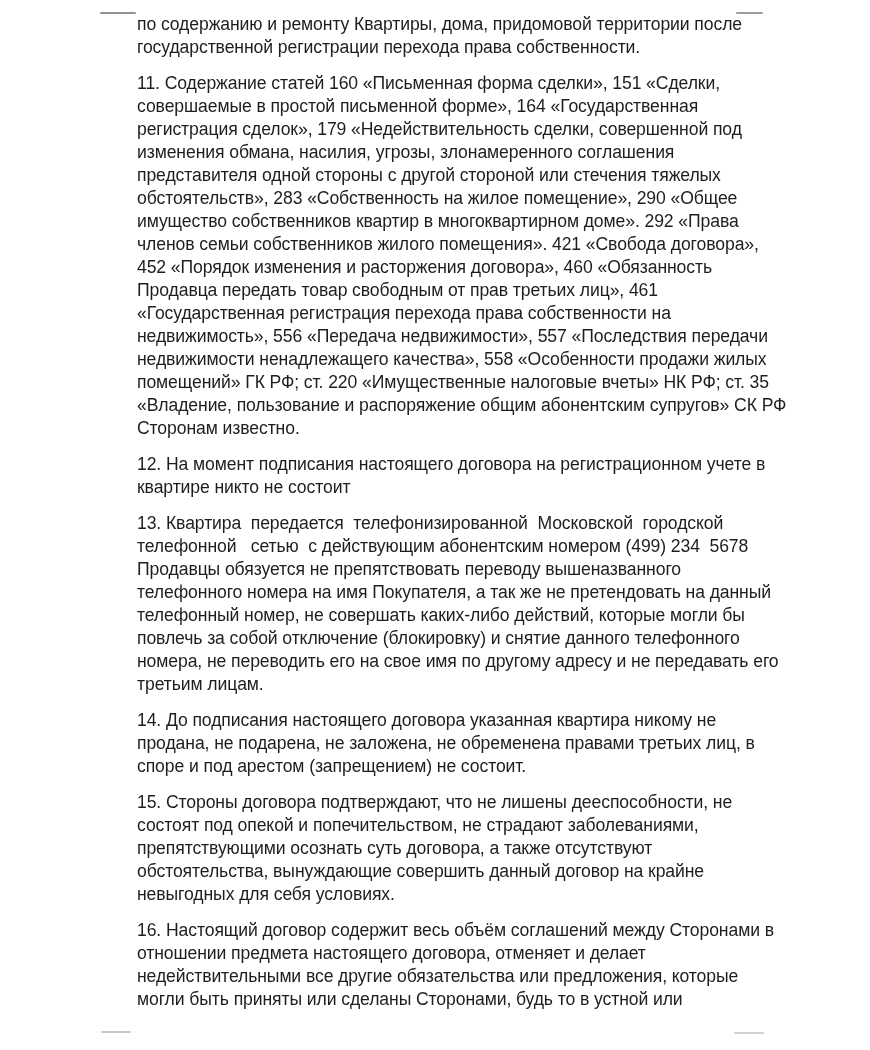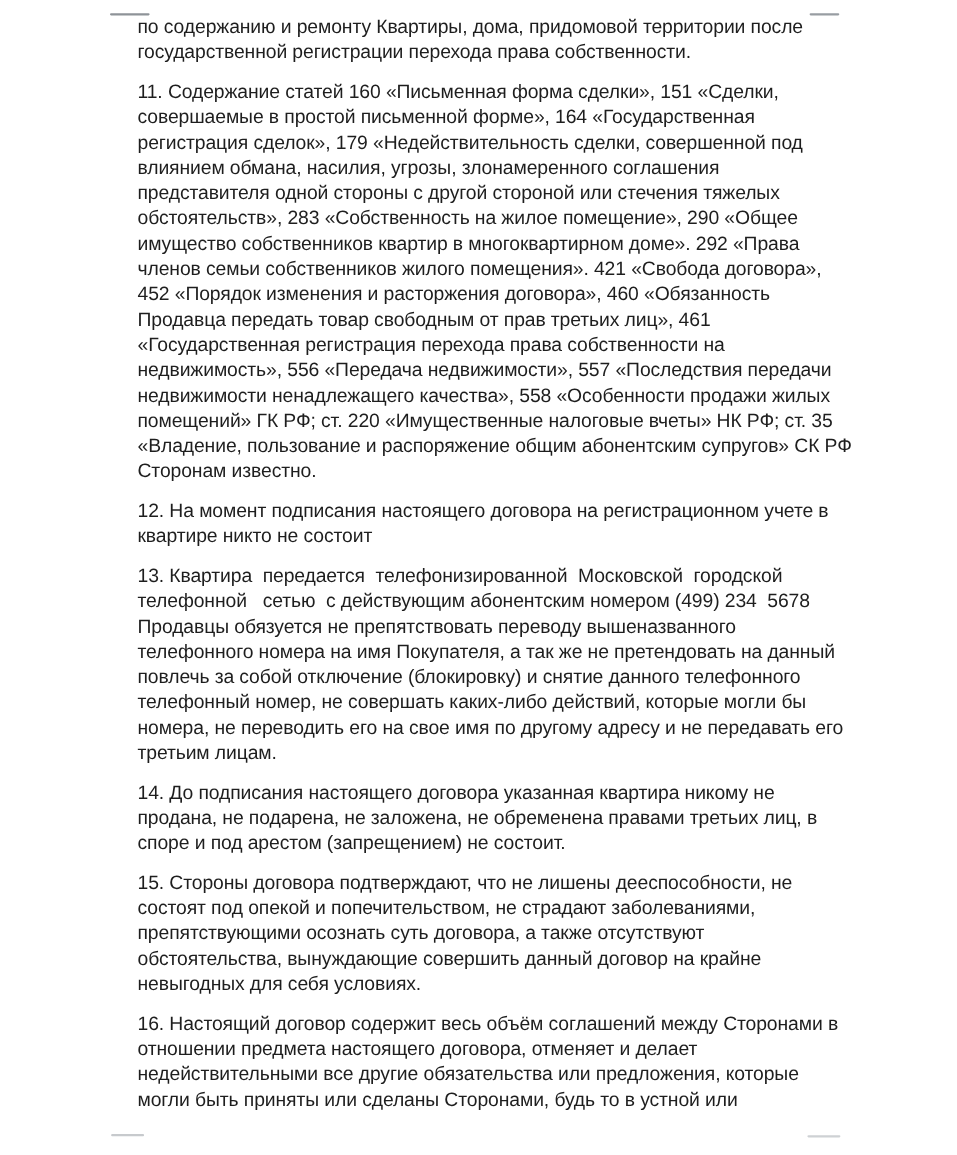--- a/index.html
+++ b/index.html
@@ -24,21 +24,21 @@
     left: 125px;
     top: 13px;
     width: 640px;
     color: #1e1e1e;
     font-size: 17.6px;
     line-height: 23px;
     letter-spacing: -0.1px;
     font-weight: 400;
   }
   .paragraph {
-    margin: 0 0 13px 0;
+    margin: 0 0 13px 12px;
   }
   .line {
     white-space: pre;
   }
   .corner-mark {
     position: absolute;
     height: 2px;
     border-radius: 1px;
   }
   .mark-tl { left: 100px; top: 12px;   width: 36px; background: #8e9398; }
@@ -57,21 +57,21 @@
 
   <div class="doc-body" style="color: rgb(30, 30, 30);">
       <div class="paragraph">
         <div class="line">по содержанию и ремонту Квартиры, дома, придомовой территории после</div>
         <div class="line">государственной регистрации перехода права собственности.</div>
       </div>
       <div class="paragraph">
         <div class="line">11. Содержание статей 160 «Письменная форма сделки», 151 «Сделки,</div>
         <div class="line">совершаемые в простой письменной форме», 164 «Государственная</div>
         <div class="line">регистрация сделок», 179 «Недействительность сделки, совершенной под</div>
-        <div class="line">влиянием обмана, насилия, угрозы, злонамеренного соглашения</div>
+        <div class="line">изменения обмана, насилия, угрозы, злонамеренного соглашения</div>
         <div class="line">представителя одной стороны с другой стороной или стечения тяжелых</div>
         <div class="line">обстоятельств», 283 «Собственность на жилое помещение», 290 «Общее</div>
         <div class="line">имущество собственников квартир в многоквартирном доме». 292 «Права</div>
         <div class="line">членов семьи собственников жилого помещения». 421 «Свобода договора»,</div>
         <div class="line">452 «Порядок изменения и расторжения договора», 460 «Обязанность</div>
         <div class="line">Продавца передать товар свободным от прав третьих лиц», 461</div>
         <div class="line">«Государственная регистрация перехода права собственности на</div>
         <div class="line">недвижимость», 556 «Передача недвижимости», 557 «Последствия передачи</div>
         <div class="line">недвижимости ненадлежащего качества», 558 «Особенности продажи жилых</div>
         <div class="line">помещений» ГК РФ; ст. 220 «Имущественные налоговые вчеты» НК РФ; ст. 35</div>
@@ -80,22 +80,22 @@
       </div>
       <div class="paragraph">
         <div class="line">12. На момент подписания настоящего договора на регистрационном учете в</div>
         <div class="line">квартире никто не состоит</div>
       </div>
       <div class="paragraph">
         <div class="line">13. Квартира  передается  телефонизированной  Московской  городской</div>
         <div class="line">телефонной   сетью  с действующим абонентским номером (499) 234  5678</div>
         <div class="line">Продавцы обязуется не препятствовать переводу вышеназванного</div>
         <div class="line">телефонного номера на имя Покупателя, а так же не претендовать на данный</div>
+        <div class="line">телефонный номер, не совершать каких-либо действий, которые могли бы</div>
         <div class="line">повлечь за собой отключение (блокировку) и снятие данного телефонного</div>
-        <div class="line">телефонный номер, не совершать каких-либо действий, которые могли бы</div>
         <div class="line">номера, не переводить его на свое имя по другому адресу и не передавать его</div>
         <div class="line">третьим лицам.</div>
       </div>
       <div class="paragraph">
         <div class="line">14. До подписания настоящего договора указанная квартира никому не</div>
         <div class="line">продана, не подарена, не заложена, не обременена правами третьих лиц, в</div>
         <div class="line">споре и под арестом (запрещением) не состоит.</div>
       </div>
       <div class="paragraph">
         <div class="line">15. Стороны договора подтверждают, что не лишены дееспособности, не</div>

